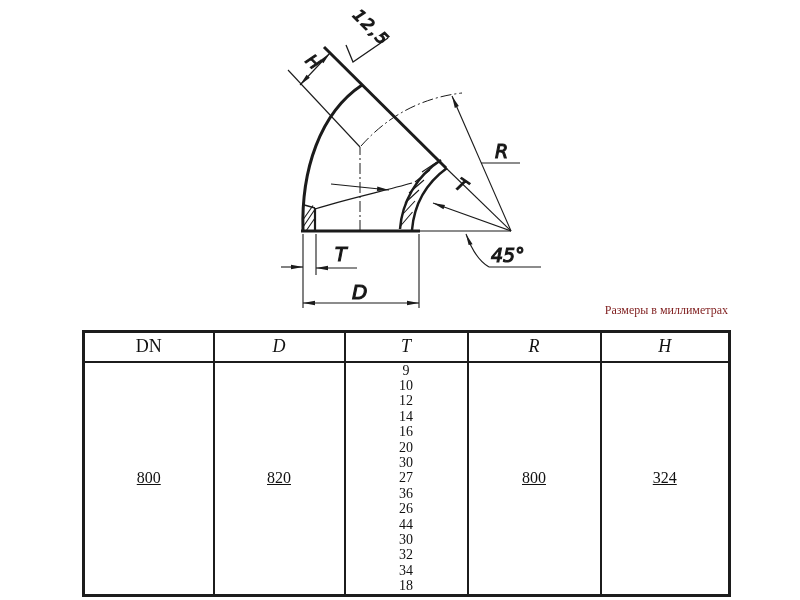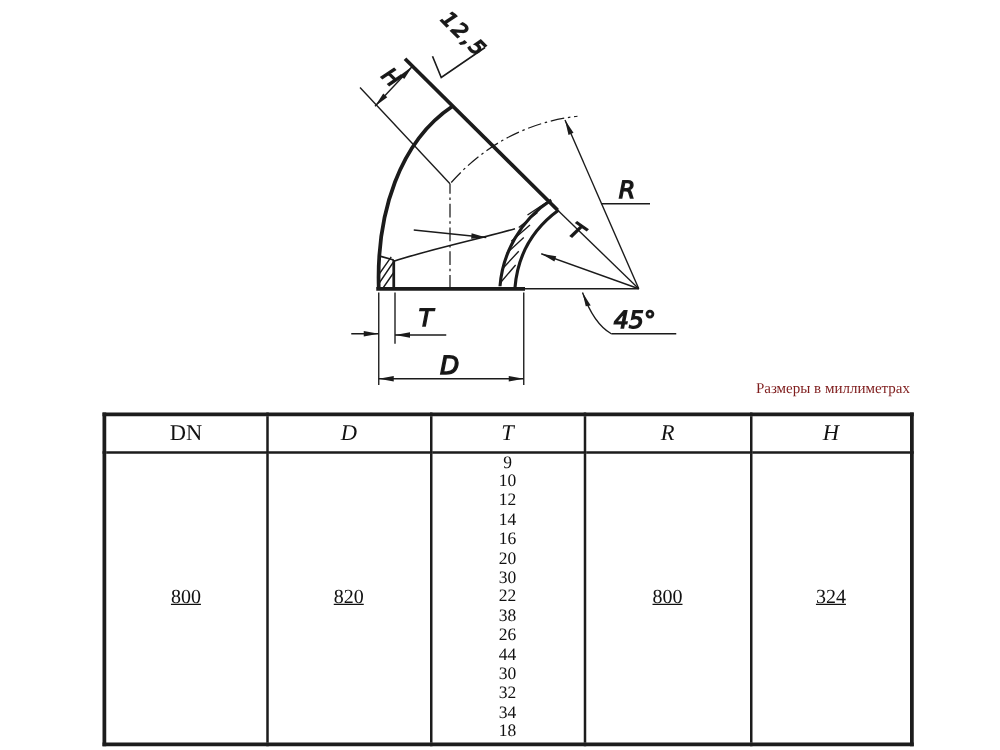--- a/index.html
+++ b/index.html
@@ -147,22 +147,22 @@
       <td class="val">820</td>
       <td>
         <div class="tcol-stack">
           <div class="tval">9</div>
           <div class="tval">10</div>
           <div class="tval">12</div>
           <div class="tval">14</div>
           <div class="tval">16</div>
           <div class="tval">20</div>
           <div class="tval">30</div>
-          <div class="tval">22</div>
-          <div class="tval">38</div>
+          <div class="tval">27</div>
+          <div class="tval">36</div>
           <div class="tval">26</div>
           <div class="tval">44</div>
           <div class="tval">30</div>
           <div class="tval">32</div>
           <div class="tval">34</div>
           <div class="tval">18</div>
         </div>
       </td>
       <td class="val">800</td>
       <td class="val">324</td>

